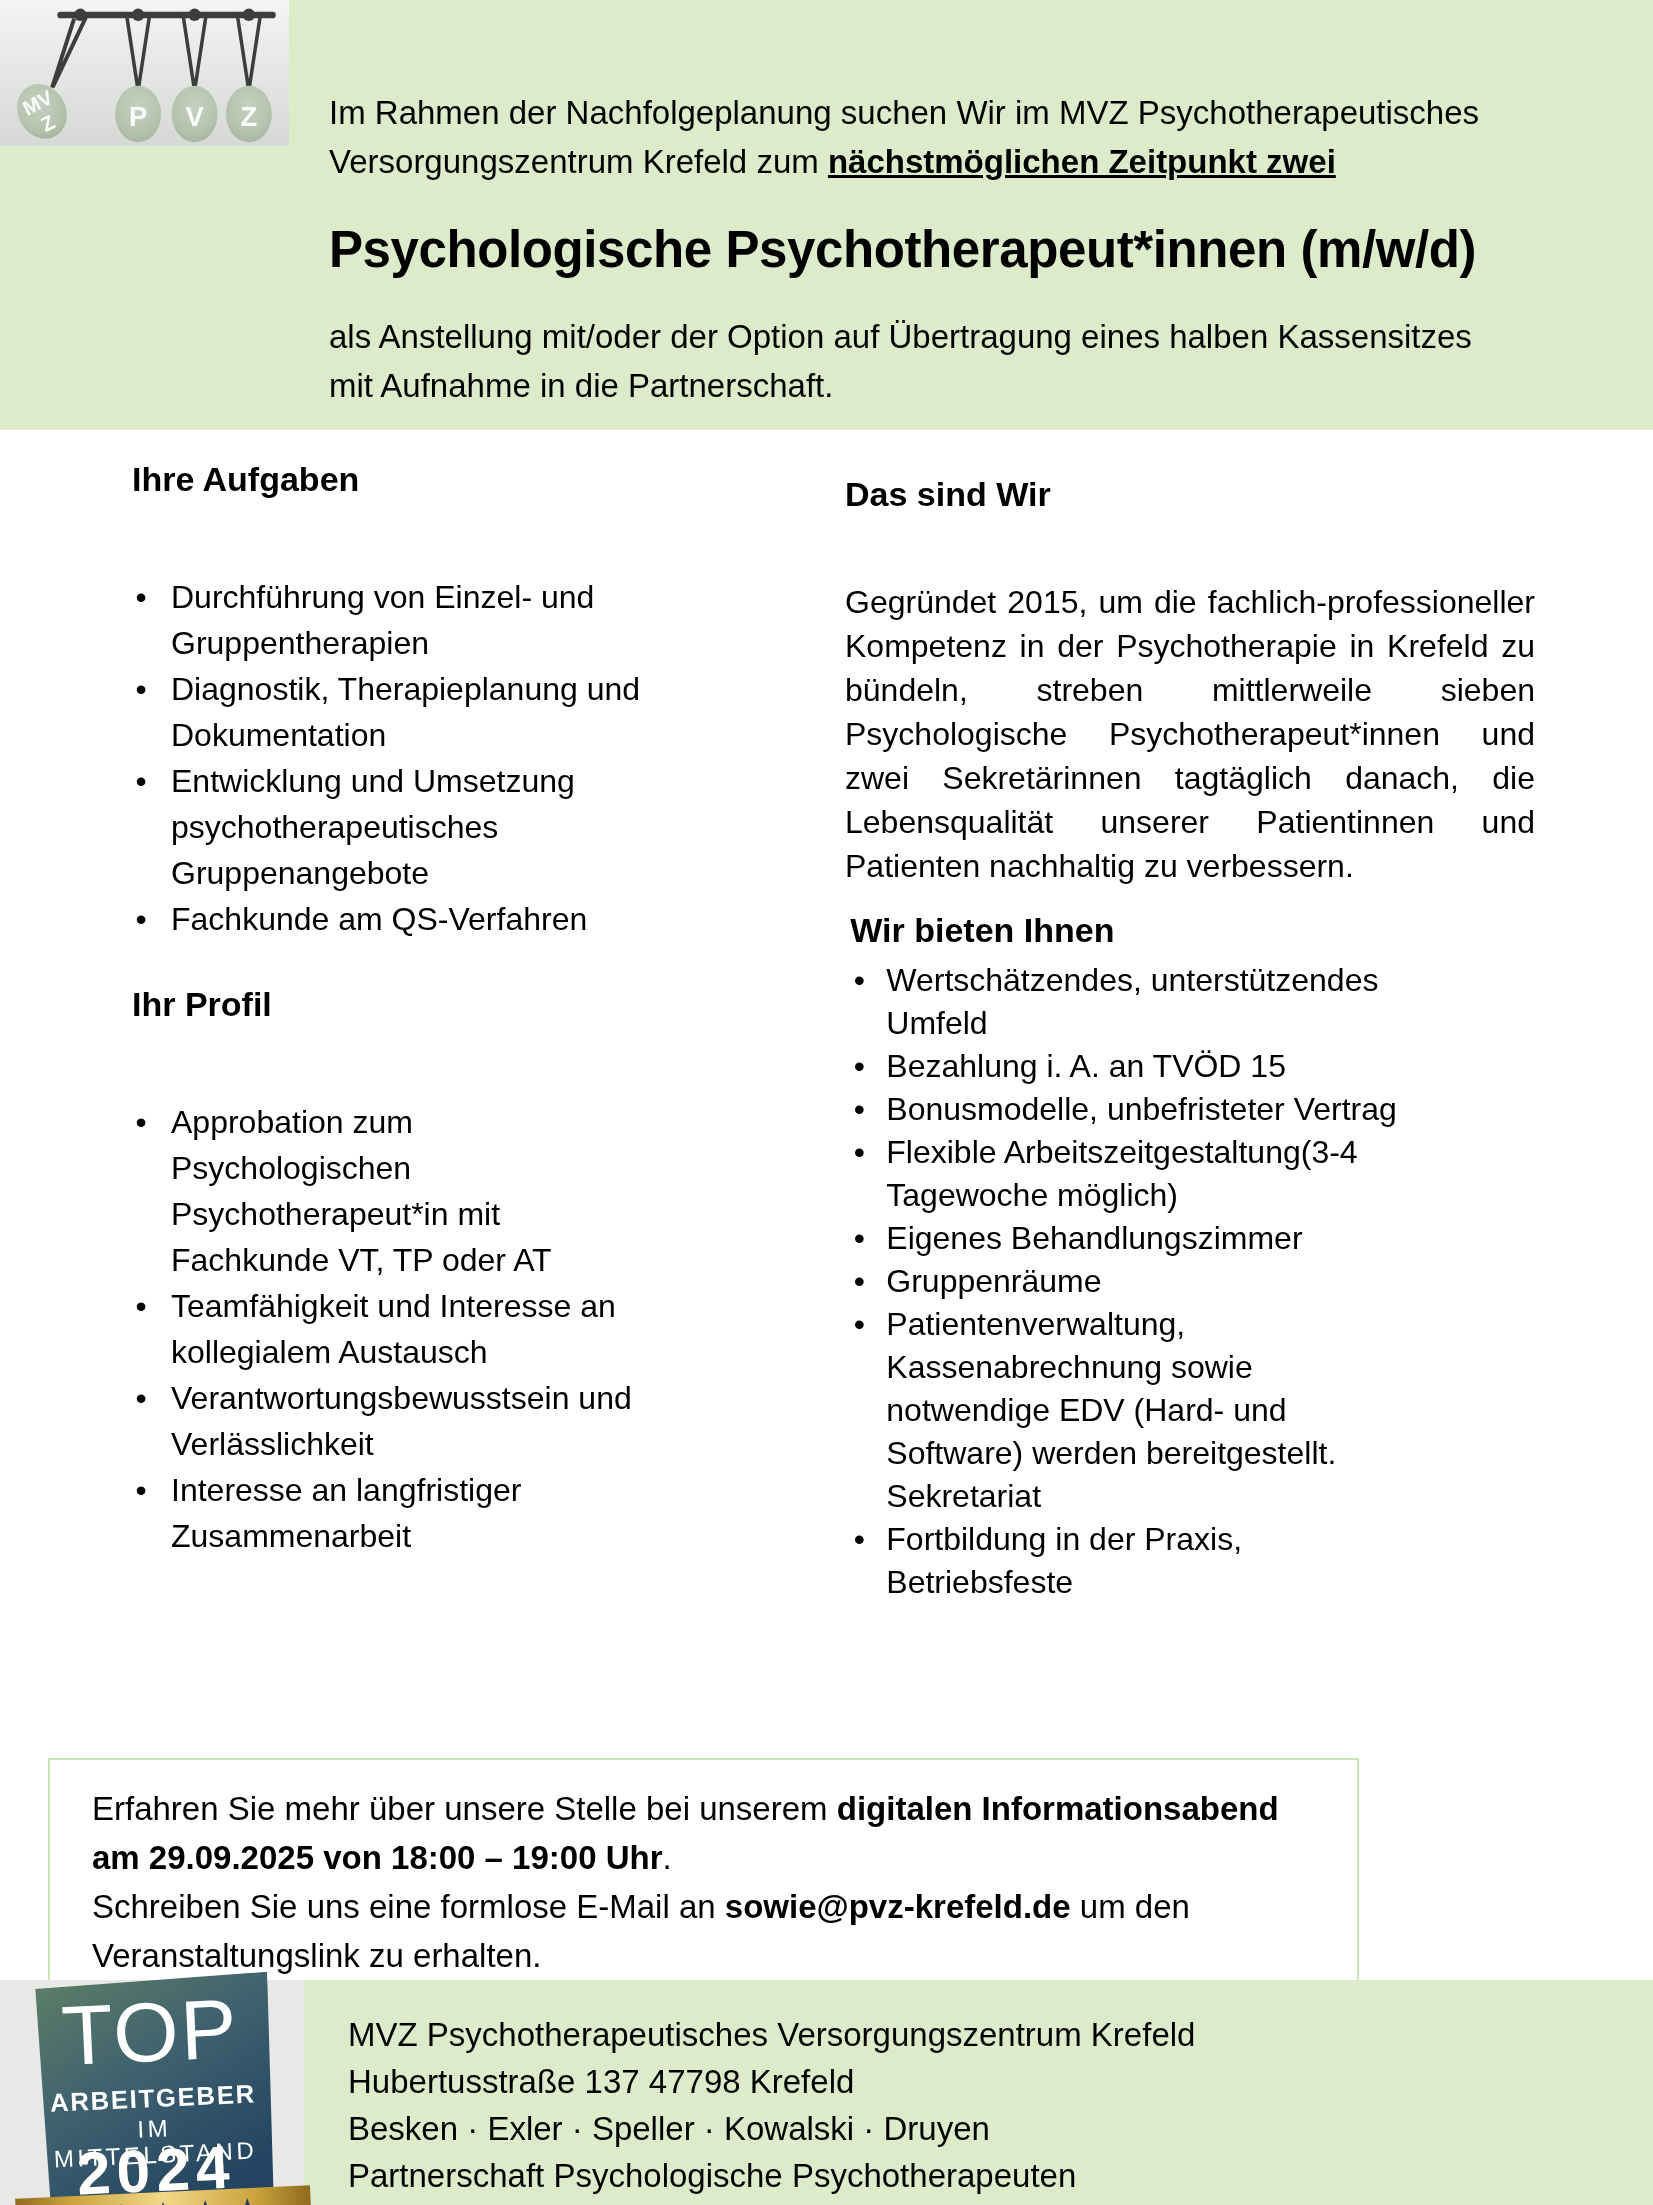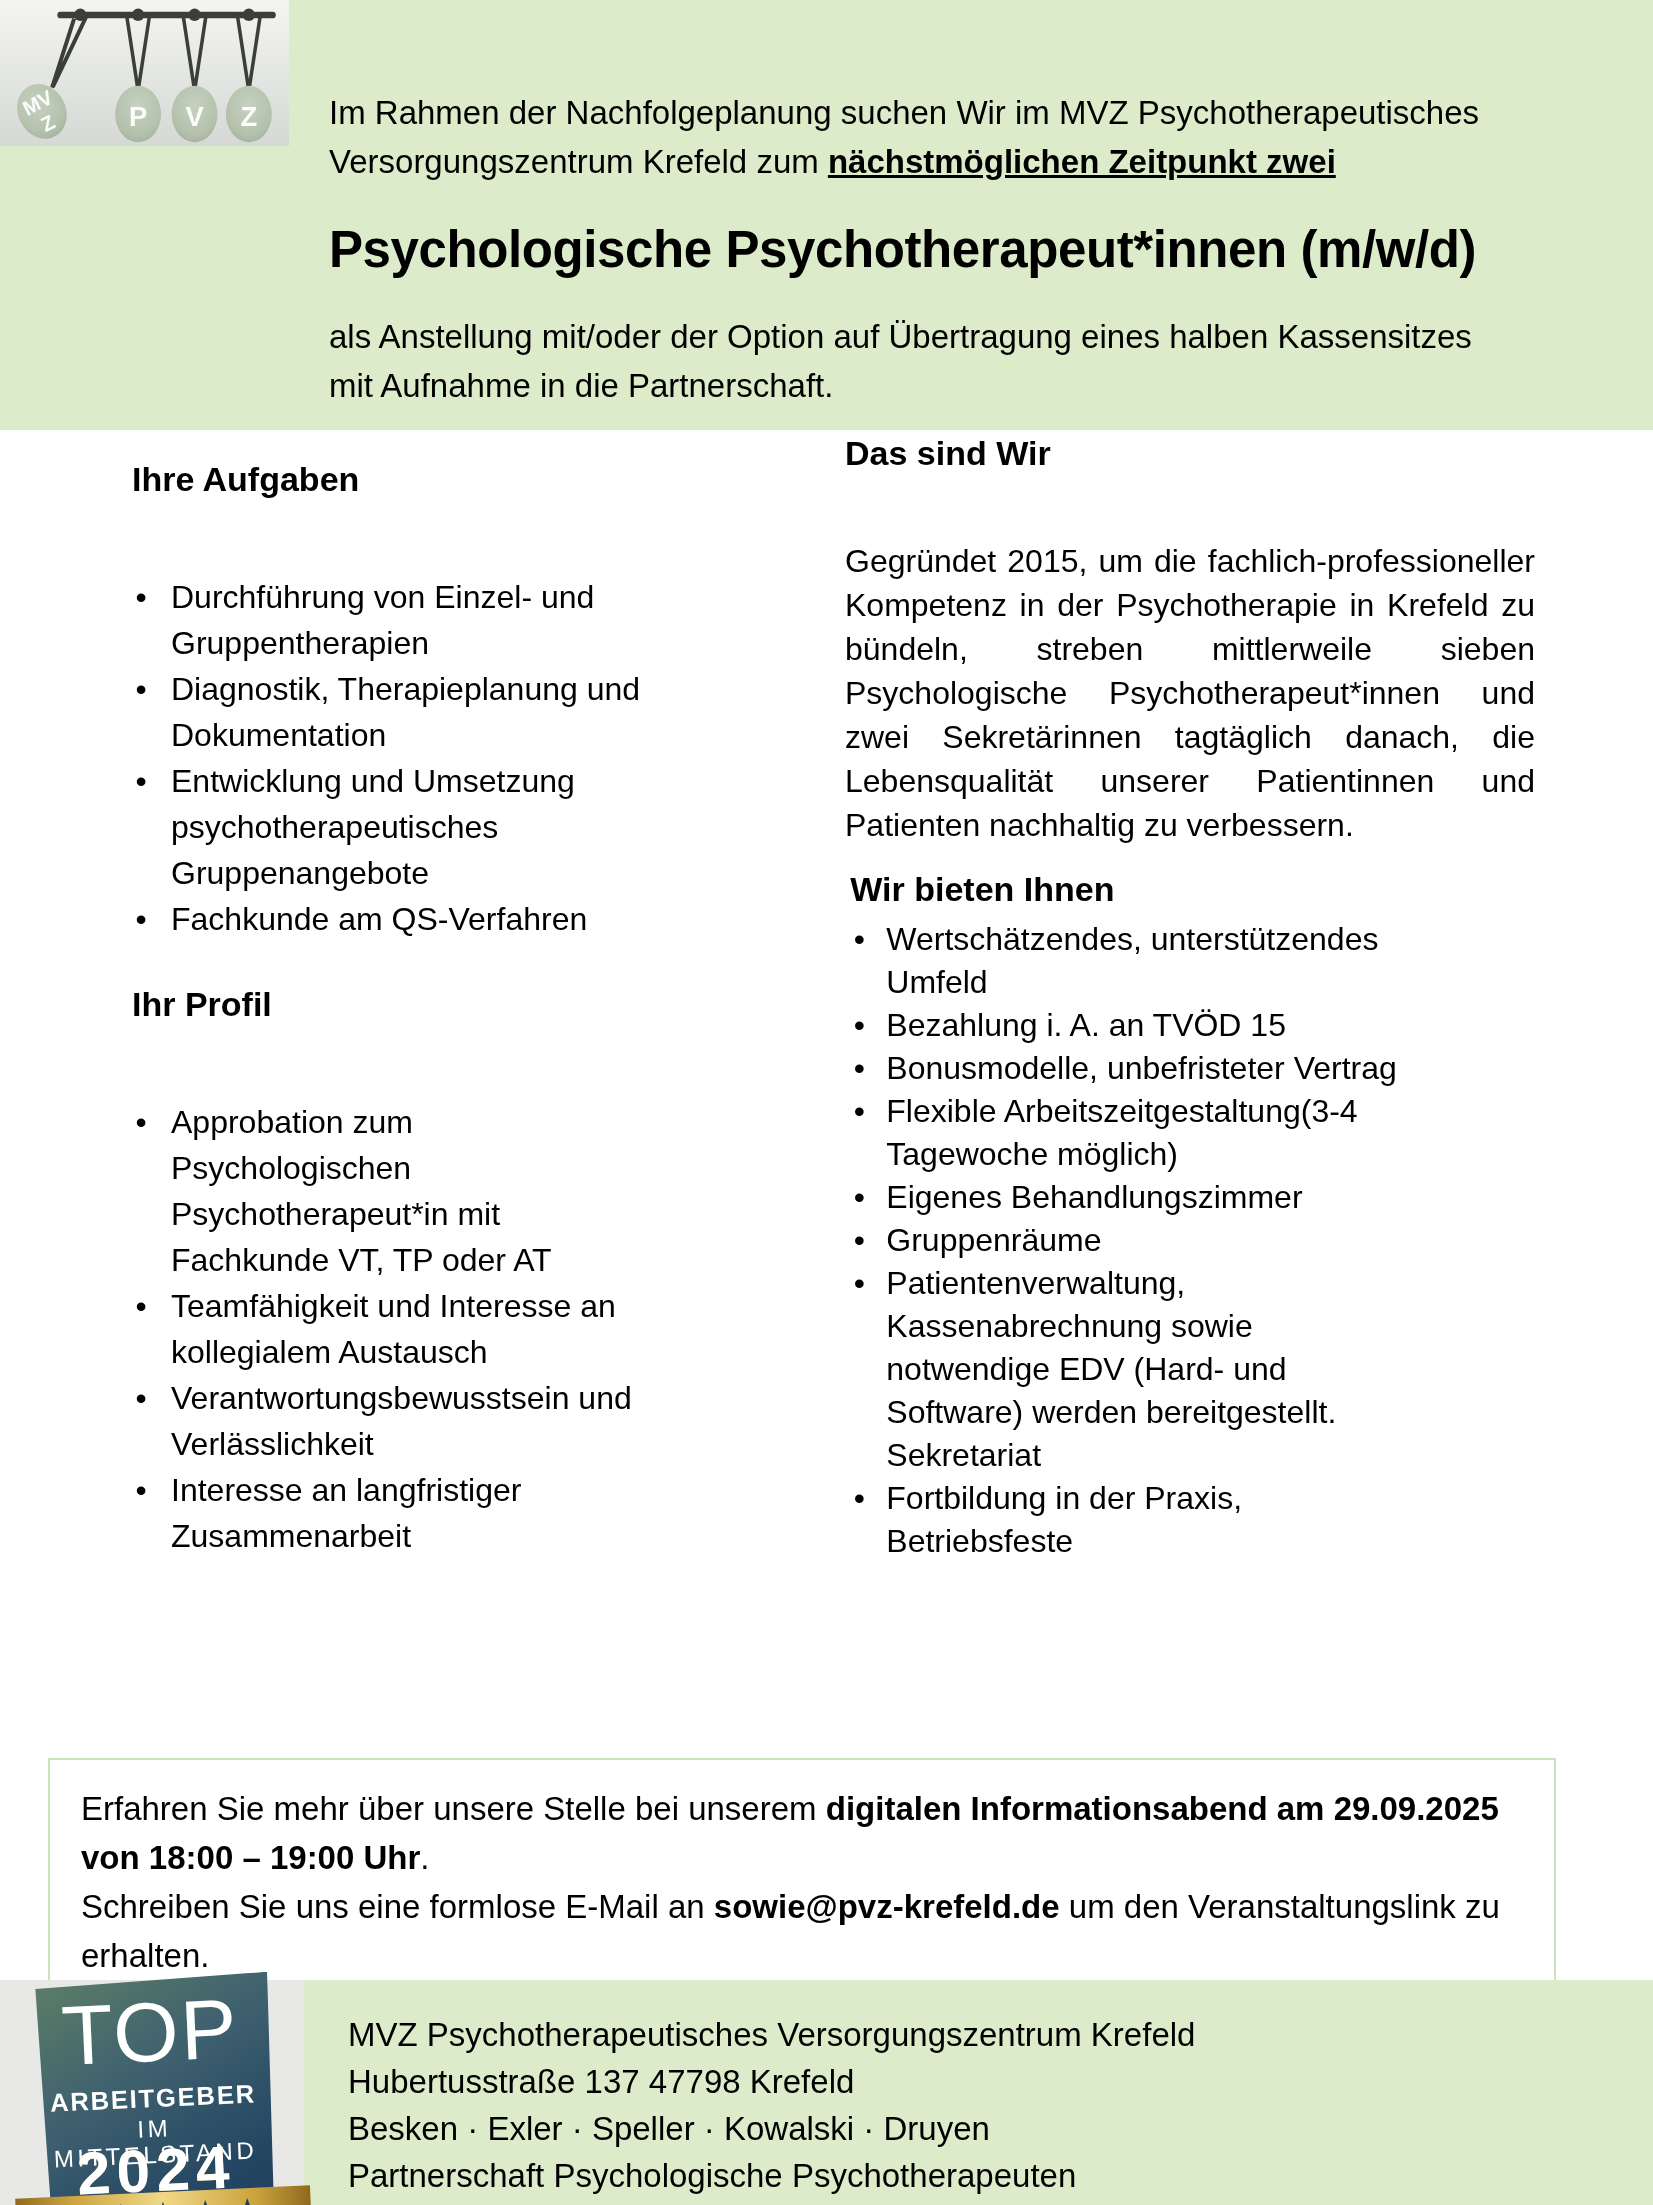--- a/index.html
+++ b/index.html
@@ -45,34 +45,34 @@
     position:relative; padding-left:39px;
     font-size:32px; line-height:46px; white-space:pre-line;
   }
   ul.blist li::before{
     content:"\2022";
     position:absolute; left:3.5px; top:0; font-size:32px; line-height:46px;
   }
   .col-left{position:absolute; left:132px; top:459px; width:662px;}
   .col-left ul.blist{margin-top:75px;}
   .profil-heading{margin-top:42px;}
-  .col-right{position:absolute; left:845px; top:433px; width:690px;}
+  .col-right{position:absolute; left:845px; top:474px; width:690px;}
   .about-p{
     margin:66px 0 0; font-size:32px; line-height:44px; text-align:justify;
   }
   .offer-heading{margin-top:22px; margin-left:5.3px;}
   ul.offer{margin-top:8.8px; margin-left:5.3px;}
   ul.offer li{line-height:43px; padding-left:36px;}
   ul.offer li::before{line-height:43px;}
 
   
   .info-box{
-    position:absolute; left:48px; top:1758px; width:1508px; min-height:207px;
+    position:absolute; left:48px; top:1758px; width:1311px; min-height:207px;
     box-sizing:border-box; border:2.2px solid #cde4ba; background:#ffffff;
-    padding:24px 31px;
+    padding:24px 42px;
   }
   .info-box p{margin:0; font-size:33px; line-height:49px;}
 
   
   .footer-left-strip{
     position:absolute; left:0; top:1980px; width:304px; height:408px;
     background:#e8e9e6;
   }
   .footer-green{
     position:absolute; left:304px; top:1980px; width:1350px; height:404px;

